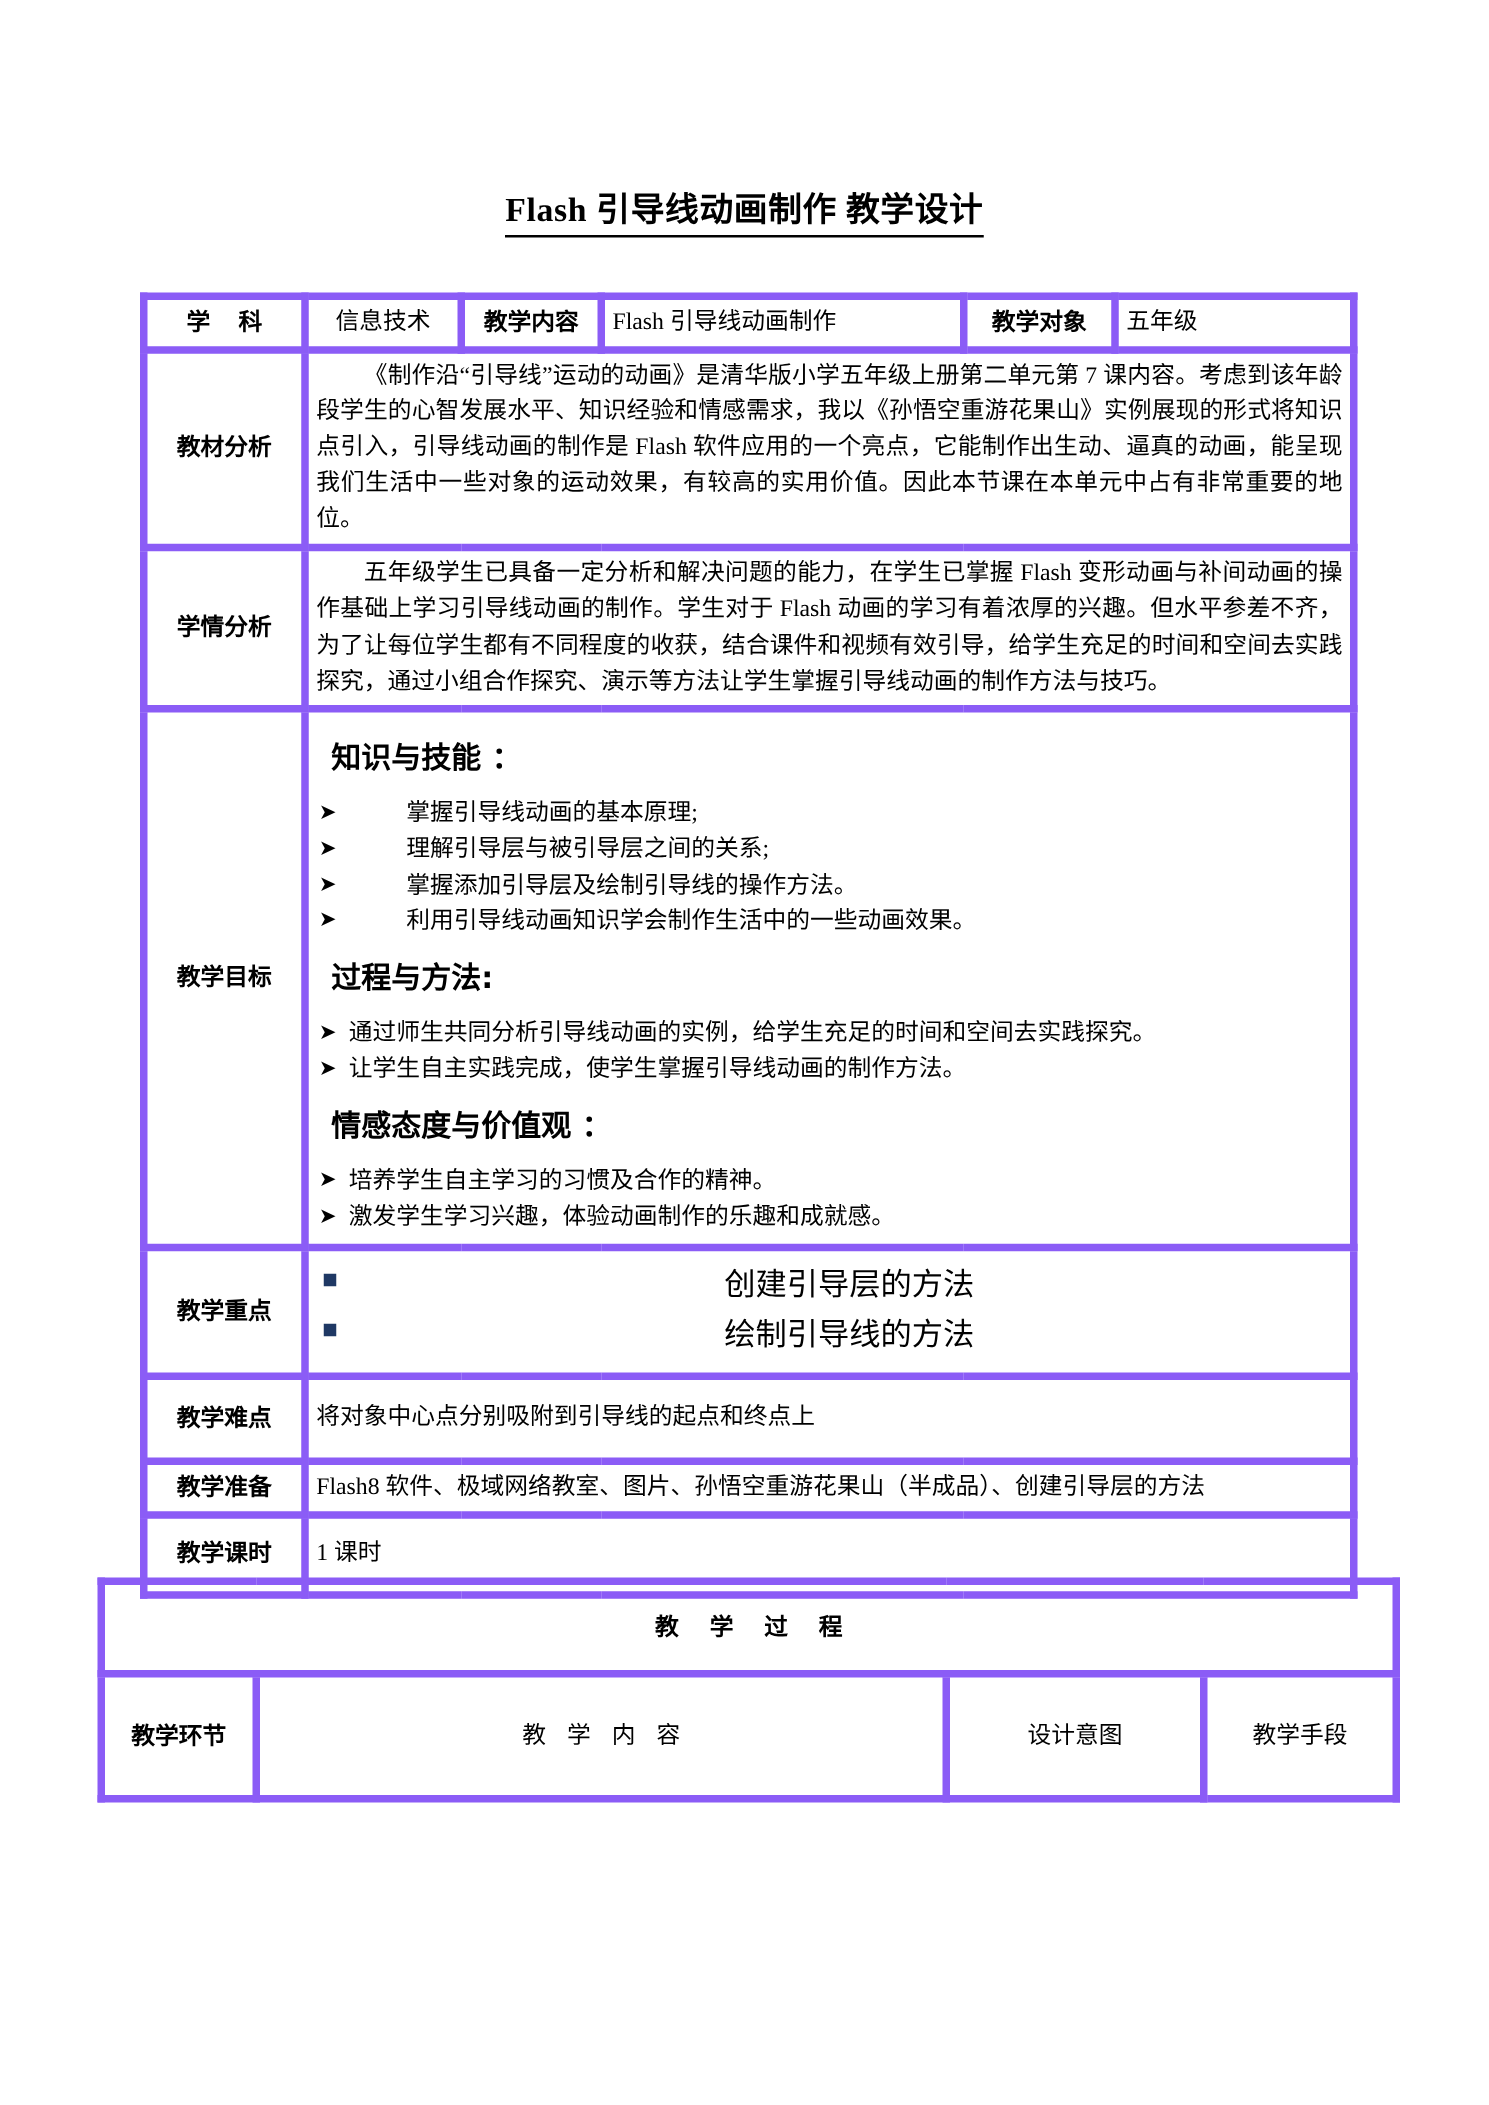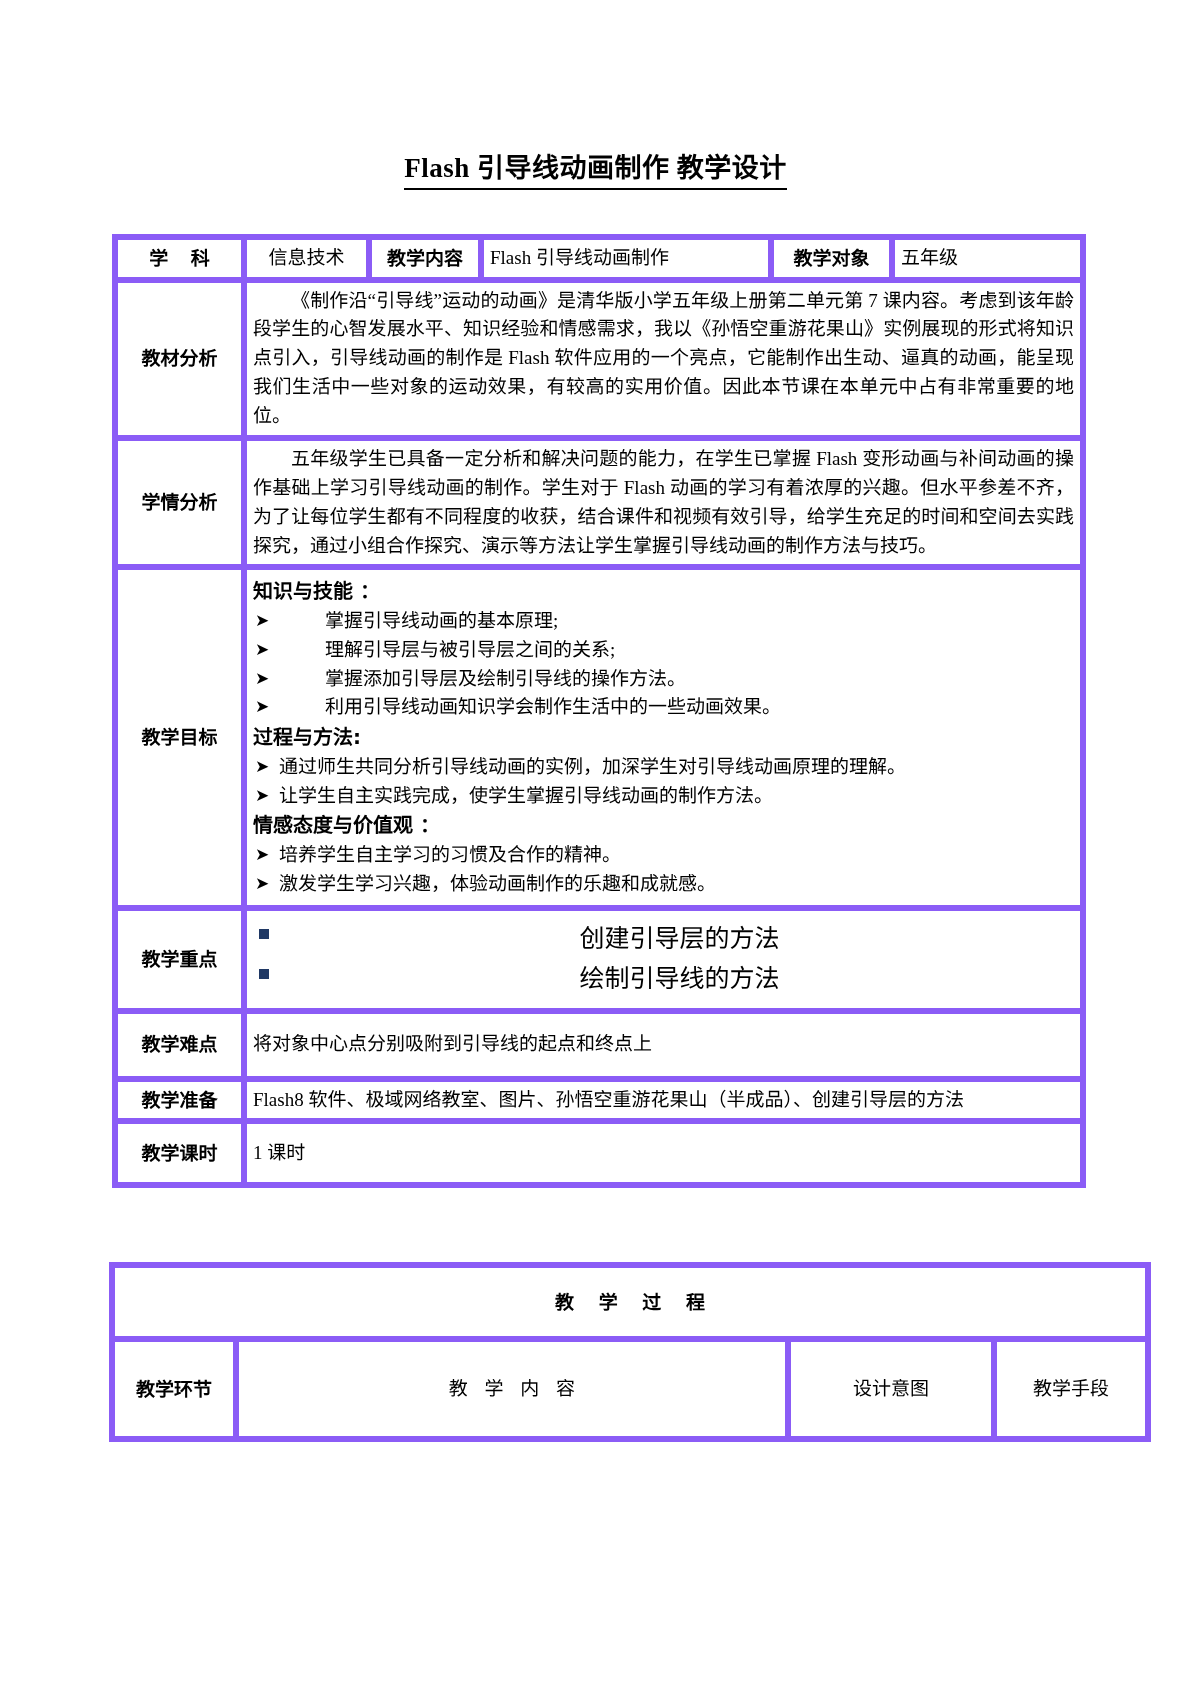--- a/index.html
+++ b/index.html
@@ -62,21 +62,20 @@
   #main-table {
     left: 112px;
     top: 234px;
     width: 968px;
   }
 
   #process-table {
     left: 78px;
     top: 1262px;
     width: 1036px;
-    margin-left: 31px;
   }
 
   
   .label-cell {
     text-align: center;
     font-weight: bold;
     font-family: "DejaVu Sans", "Liberation Sans", sans-serif;
     font-size: 19px;
     letter-spacing: 0px;
     white-space: nowrap;
@@ -98,22 +97,22 @@
     text-justify: inter-ideograph;
     font-family: Liberation Serif, serif;
   }
   .content-cell p.indent {
     text-indent: 2em;
   }
 
   .sub-head {
     font-family: "DejaVu Sans", "Liberation Sans", sans-serif;
     font-weight: bold;
-    font-size: 20px;
-    margin: 0;
+    font-size: 24px;
+    margin: 12px;
     line-height: 1.52;
   }
 
   
   ul.arrow-list, ul.square-list {
     list-style: none;
     margin: 0;
     padding: 0;
   }
   ul.arrow-list li {
@@ -244,21 +243,21 @@
             <li class="wide-gap">
               <span class="bullet-arrow">➤</span>
               <span class="li-text">利用引导线动画知识学会制作生活中的一些动画效果。</span>
             </li>
           </ul>
 
           <div class="sub-head">过程与方法:</div>
           <ul class="arrow-list">
             <li>
               <span class="bullet-arrow">➤</span>
-              <span class="li-text">通过师生共同分析引导线动画的实例，加深学生对引导线动画原理的理解。</span>
+              <span class="li-text">通过师生共同分析引导线动画的实例，给学生充足的时间和空间去实践探究。</span>
             </li>
             <li>
               <span class="bullet-arrow">➤</span>
               <span class="li-text">让学生自主实践完成，使学生掌握引导线动画的制作方法。</span>
             </li>
           </ul>
 
           <div class="sub-head">情感态度与价值观 ：</div>
           <ul class="arrow-list">
             <li>

